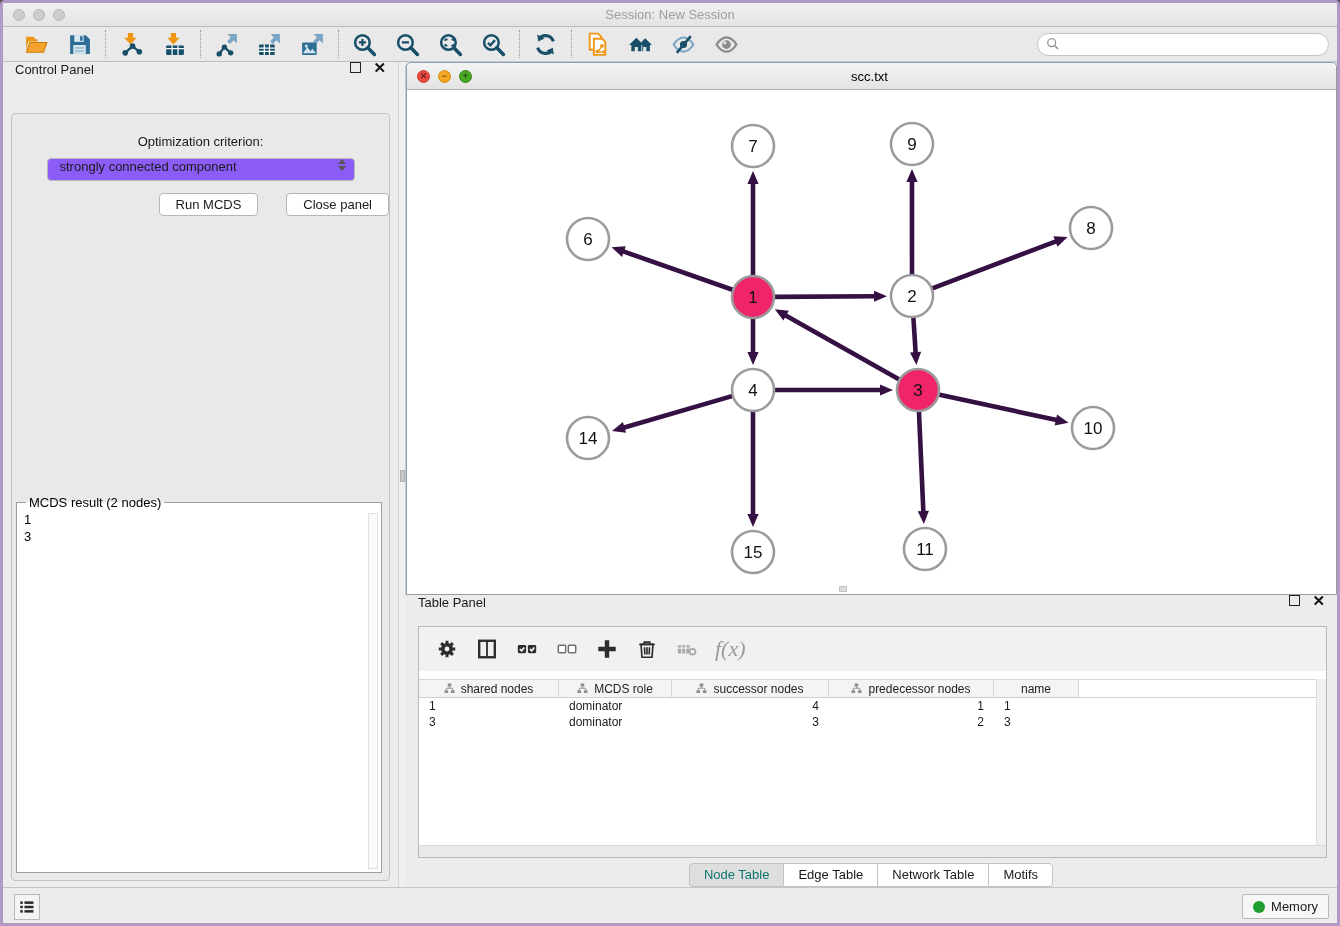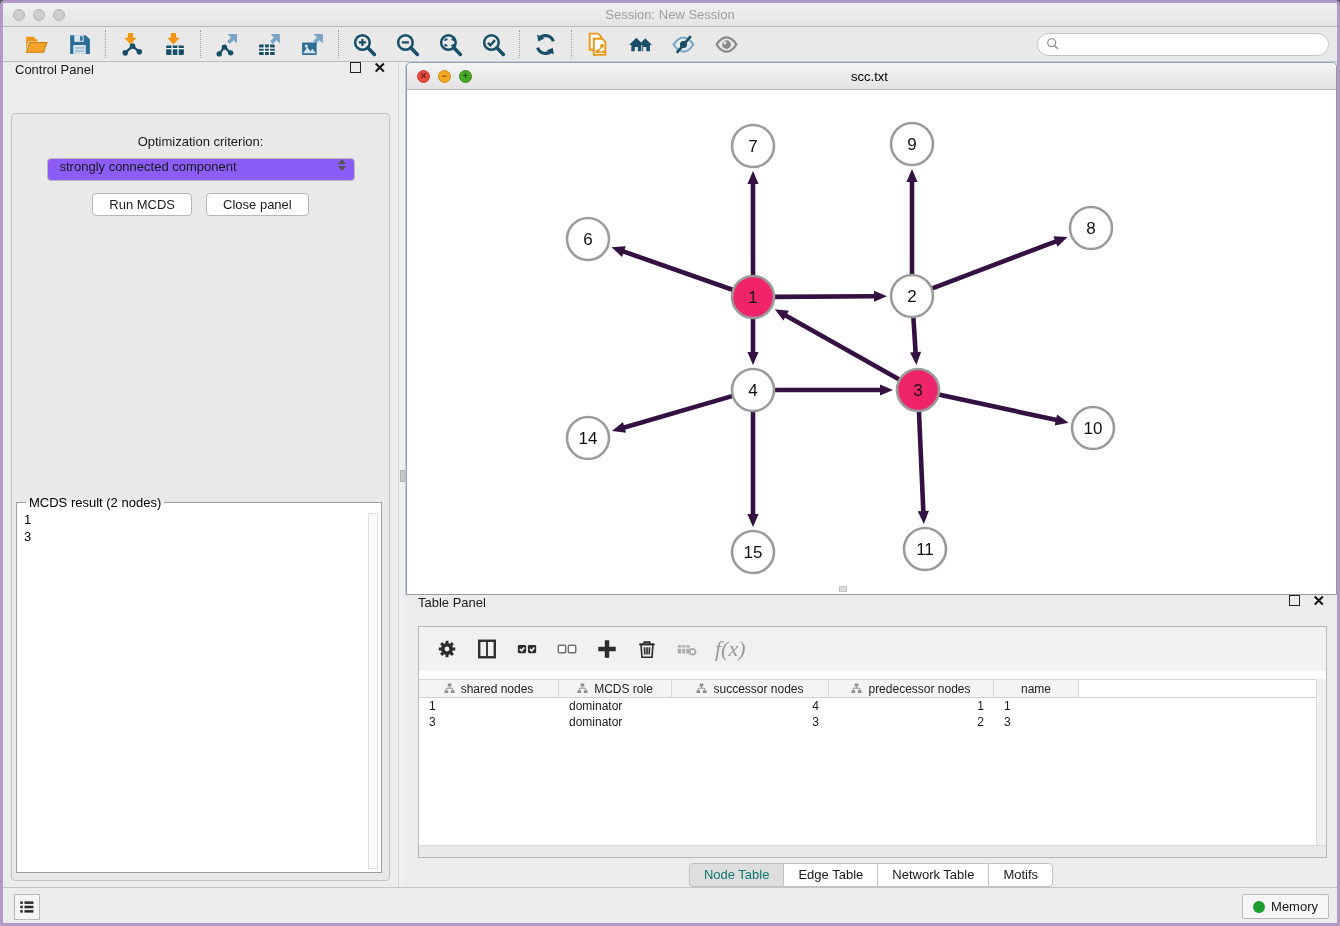--- a/index.html
+++ b/index.html
@@ -44,21 +44,21 @@
   .cp-content{ position:absolute; left:8px; right:8px; top:51px; bottom:6px;
     background:#e9e9e9; border:1px solid #c2c2c2; border-radius:4px; }
   .opt-label{ text-align:center; font-size:13px; margin-top:20px; }
   .dropdown{ width:308px; height:23px; margin:9px auto 0; background:#8b5cf6; border:1px solid #b9b9b9;
     border-radius:4px; display:flex; padding:0 8px 0 12px; font-size:13px; cursor:pointer; }
   .dropdown .dd-label{ flex:1; }
   .dd-arrows{ display:flex; flex-direction:column; gap:2px; align-items:center; }
   .dd-arrows i{ display:block; width:0; height:0; border-left:4px solid transparent; border-right:4px solid transparent; }
   .dd-up{ border-bottom:5px solid #555; }
   .dd-down{ border-top:5px solid #555; }
-  .cp-buttons{ display:flex; justify-content:center; gap:14px; margin-top:12px; }
+  .cp-buttons{ display:flex; justify-content:flex-end; gap:28px; margin-top:12px; }
   .btn{ height:23px; padding:0 16px; background:#fff; border:1px solid #b6b6b6; border-radius:4px;
     font-size:13px; display:flex; align-items:center; cursor:pointer; }
   .result-fieldset{ position:absolute; left:4px; right:7px; top:381px; bottom:7px;
     border:1px solid #9e9e9e; background:#fff; padding:1px 4px 2px 7px; }
   .result-fieldset legend{ font-size:13px; padding:0 3px; margin-left:2px; color:#000; }
   .result-lines{ font-size:13px; line-height:17px; color:#000; }
   .result-scroll{ position:absolute; top:3px; bottom:3px; right:3px; width:10px;
     background:#fbfbfb; border:1px solid #e0e0e0; }
 
   

